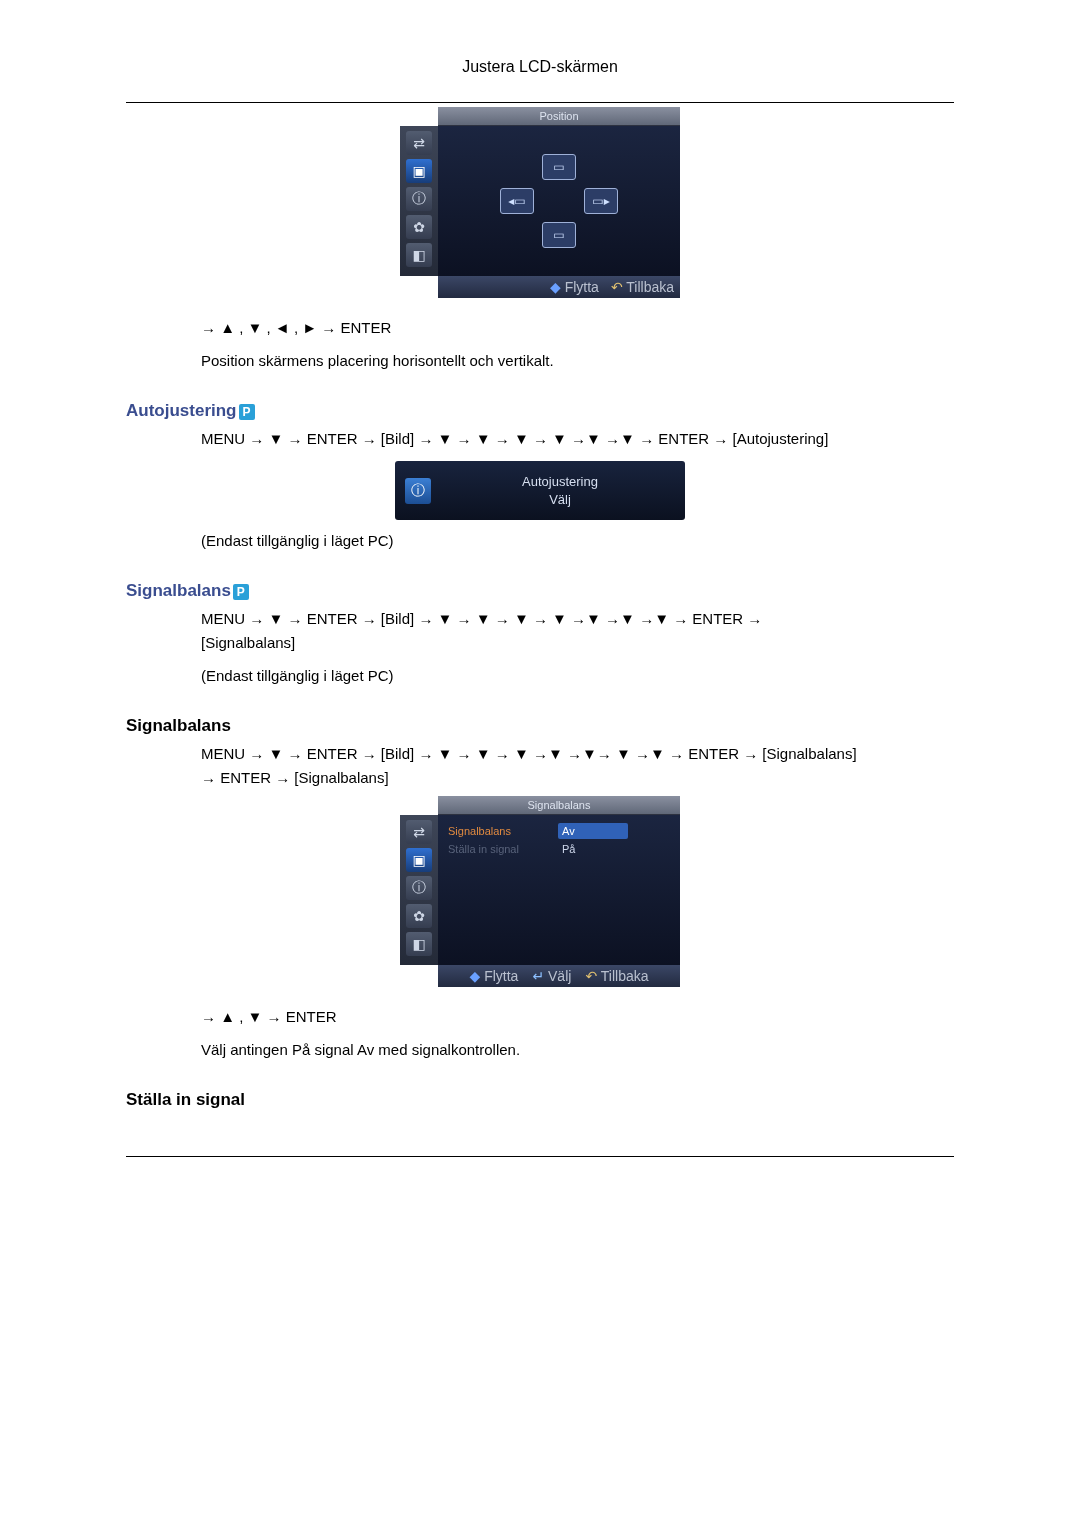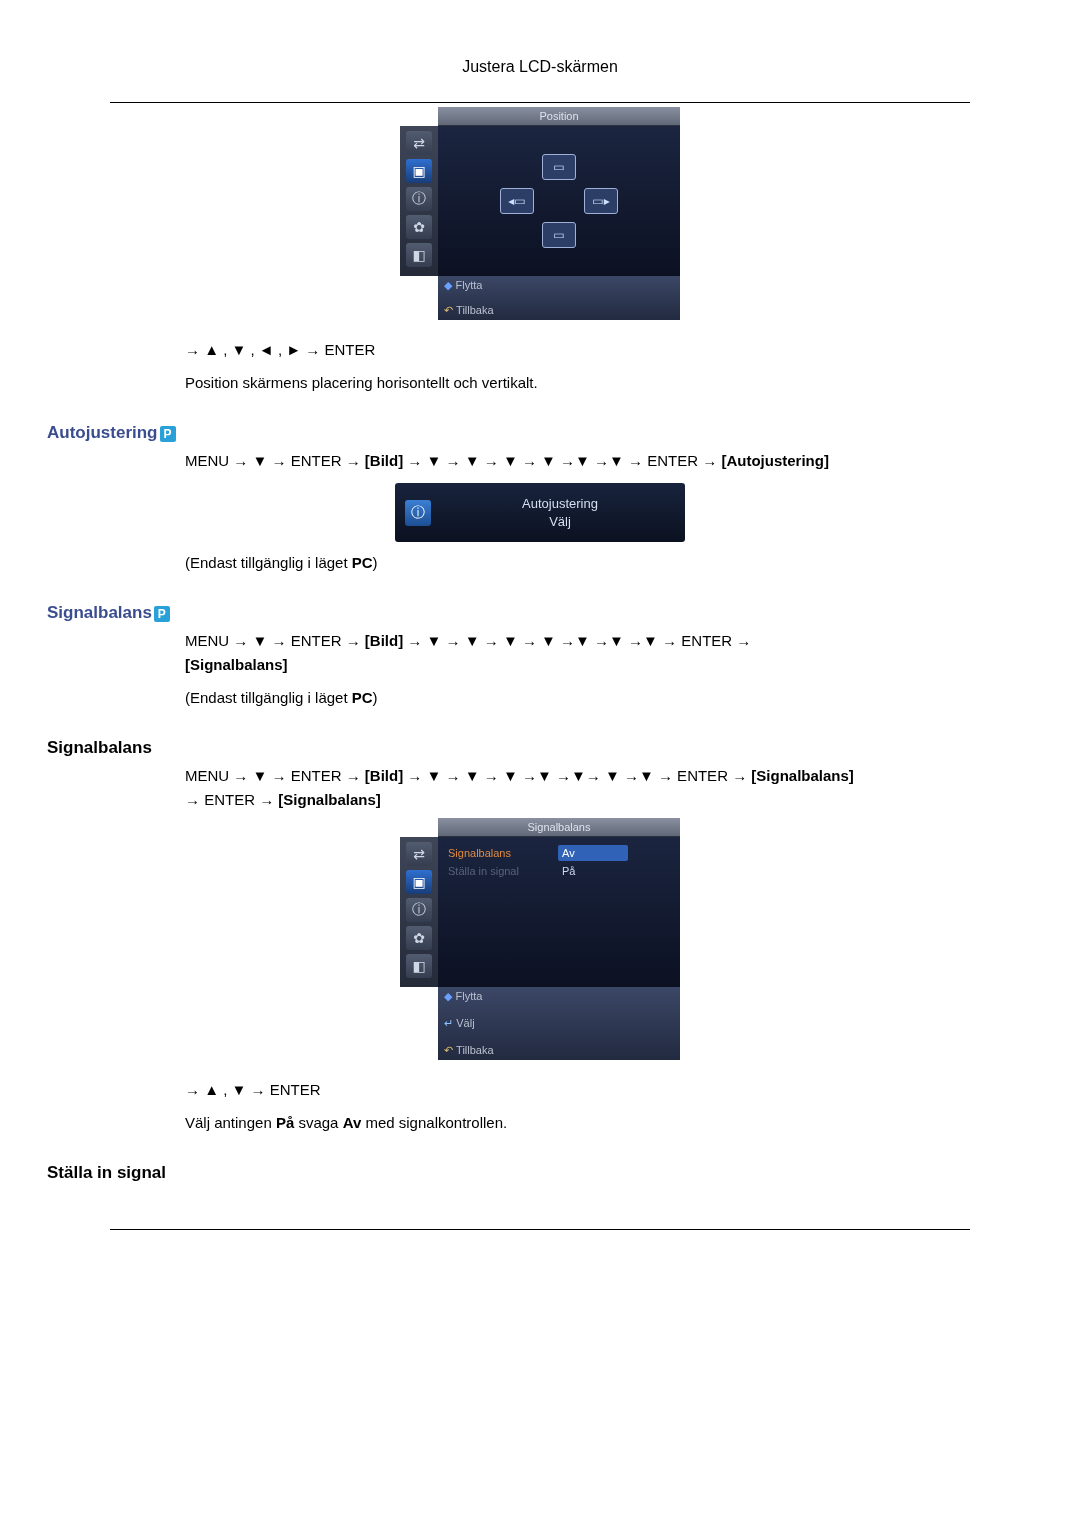--- a/index.html
+++ b/index.html
@@ -5,59 +5,59 @@
   body {
     margin: 0;
     background: #fff;
     font-family: Arial, Helvetica, sans-serif;
     color: #000;
     font-size: 15px;
   }
   .page {
     width: 1080px;
     margin: 0 auto;
-    padding: 50px 0 40px;
+    padding: 50px 16px 40px;
     box-sizing: border-box;
   }
   .hr-top, .hr-bottom {
     border: none;
     border-top: 1px solid #000;
     margin: 0 110px;
   }
   .header-title {
     text-align: center;
     font-size: 16px;
     margin: 8px 0 26px;
   }
 
   .section-heading {
     font-weight: bold;
     font-size: 17px;
     color: #3a4d8f;
-    margin: 30px 0 6px 47px;
+    margin: 30px 0 6px 110px;
   }
   .section-heading.black { color: #000; }
   .p-badge {
     display: inline-flex;
     vertical-align: middle;
     width: 16px; height: 16px;
     background: #2aa0d8;
     color: #fff;
     font-weight: bold;
     font-size: 12px;
     align-items: center;
     justify-content: center;
     margin-left: 2px;
     border-radius: 2px;
   }
 
   .content-indent { margin-left: 185px; margin-right: 110px; }
   .para { margin: 10px 0; line-height: 1.4; }
   .nav-line { margin: 6px 0; line-height: 1.6; }
-  .bold-inline { font-weight: bold; }
+  .bold-inline { font-weight: normal; }
 
   
   .osd-wrap { display:flex; justify-content:center; margin: 4px 0 18px; }
   .osd {
     width: 280px;
     font-family: Arial, sans-serif;
     font-size: 11px;
     color: #eee;
   }
   .osd-title {
@@ -108,26 +108,25 @@
     border-radius: 3px;
     display:flex; align-items:center; justify-content:center;
     color:#cfe0ff;
     font-size:12px;
   }
   .pos-row { display:flex; gap: 50px; align-items:center; }
   .osd-foot {
     margin-left: 38px;
     background: linear-gradient(#3b4766,#222a40);
     color: #b9c0cf;
-    font-size: 11px;
+    font-size: 14px;
     padding: 3px 6px;
     display:flex;
     justify-content:flex-end;
     gap: 12px;
-    flex-direction: column;
   }
   .foot-dot { color:#6aa0ff; }
   .foot-back { color:#e0c070; }
 
   
   .auto-banner-wrap { display:flex; justify-content:center; margin:10px 0; }
   .auto-banner {
     width: 270px;
     background: linear-gradient(#18233d,#0b1120);
     border-radius: 3px;
@@ -305,21 +304,21 @@
         <span><span class="foot-dot">◆</span> <span>Flytta</span></span>
         <span><span style="color:#8dc0ff">↵</span> <span>Välj</span></span>
         <span><span class="foot-back">↶</span> <span>Tillbaka</span></span>
       </div>
     </div>
   </div>
 
   <div class="content-indent">
     <div class="nav-line">→ ▲ , ▼ → ENTER</div>
     <div class="para">
-      <span>Välj antingen </span><span class="bold-inline">På</span><span> svaga </span><span class="bold-inline">Av</span><span> med signalkontrollen.</span>
+      <span>Välj antingen </span><span class="bold-inline">På</span><span> signal </span><span class="bold-inline">Av</span><span> med signalkontrollen.</span>
     </div>
   </div>
 
   <div class="section-heading black">Ställa in signal</div>
 
   <div class="footer-space"></div>
   <hr class="hr-bottom">
 </div>
 
 </body></html>

